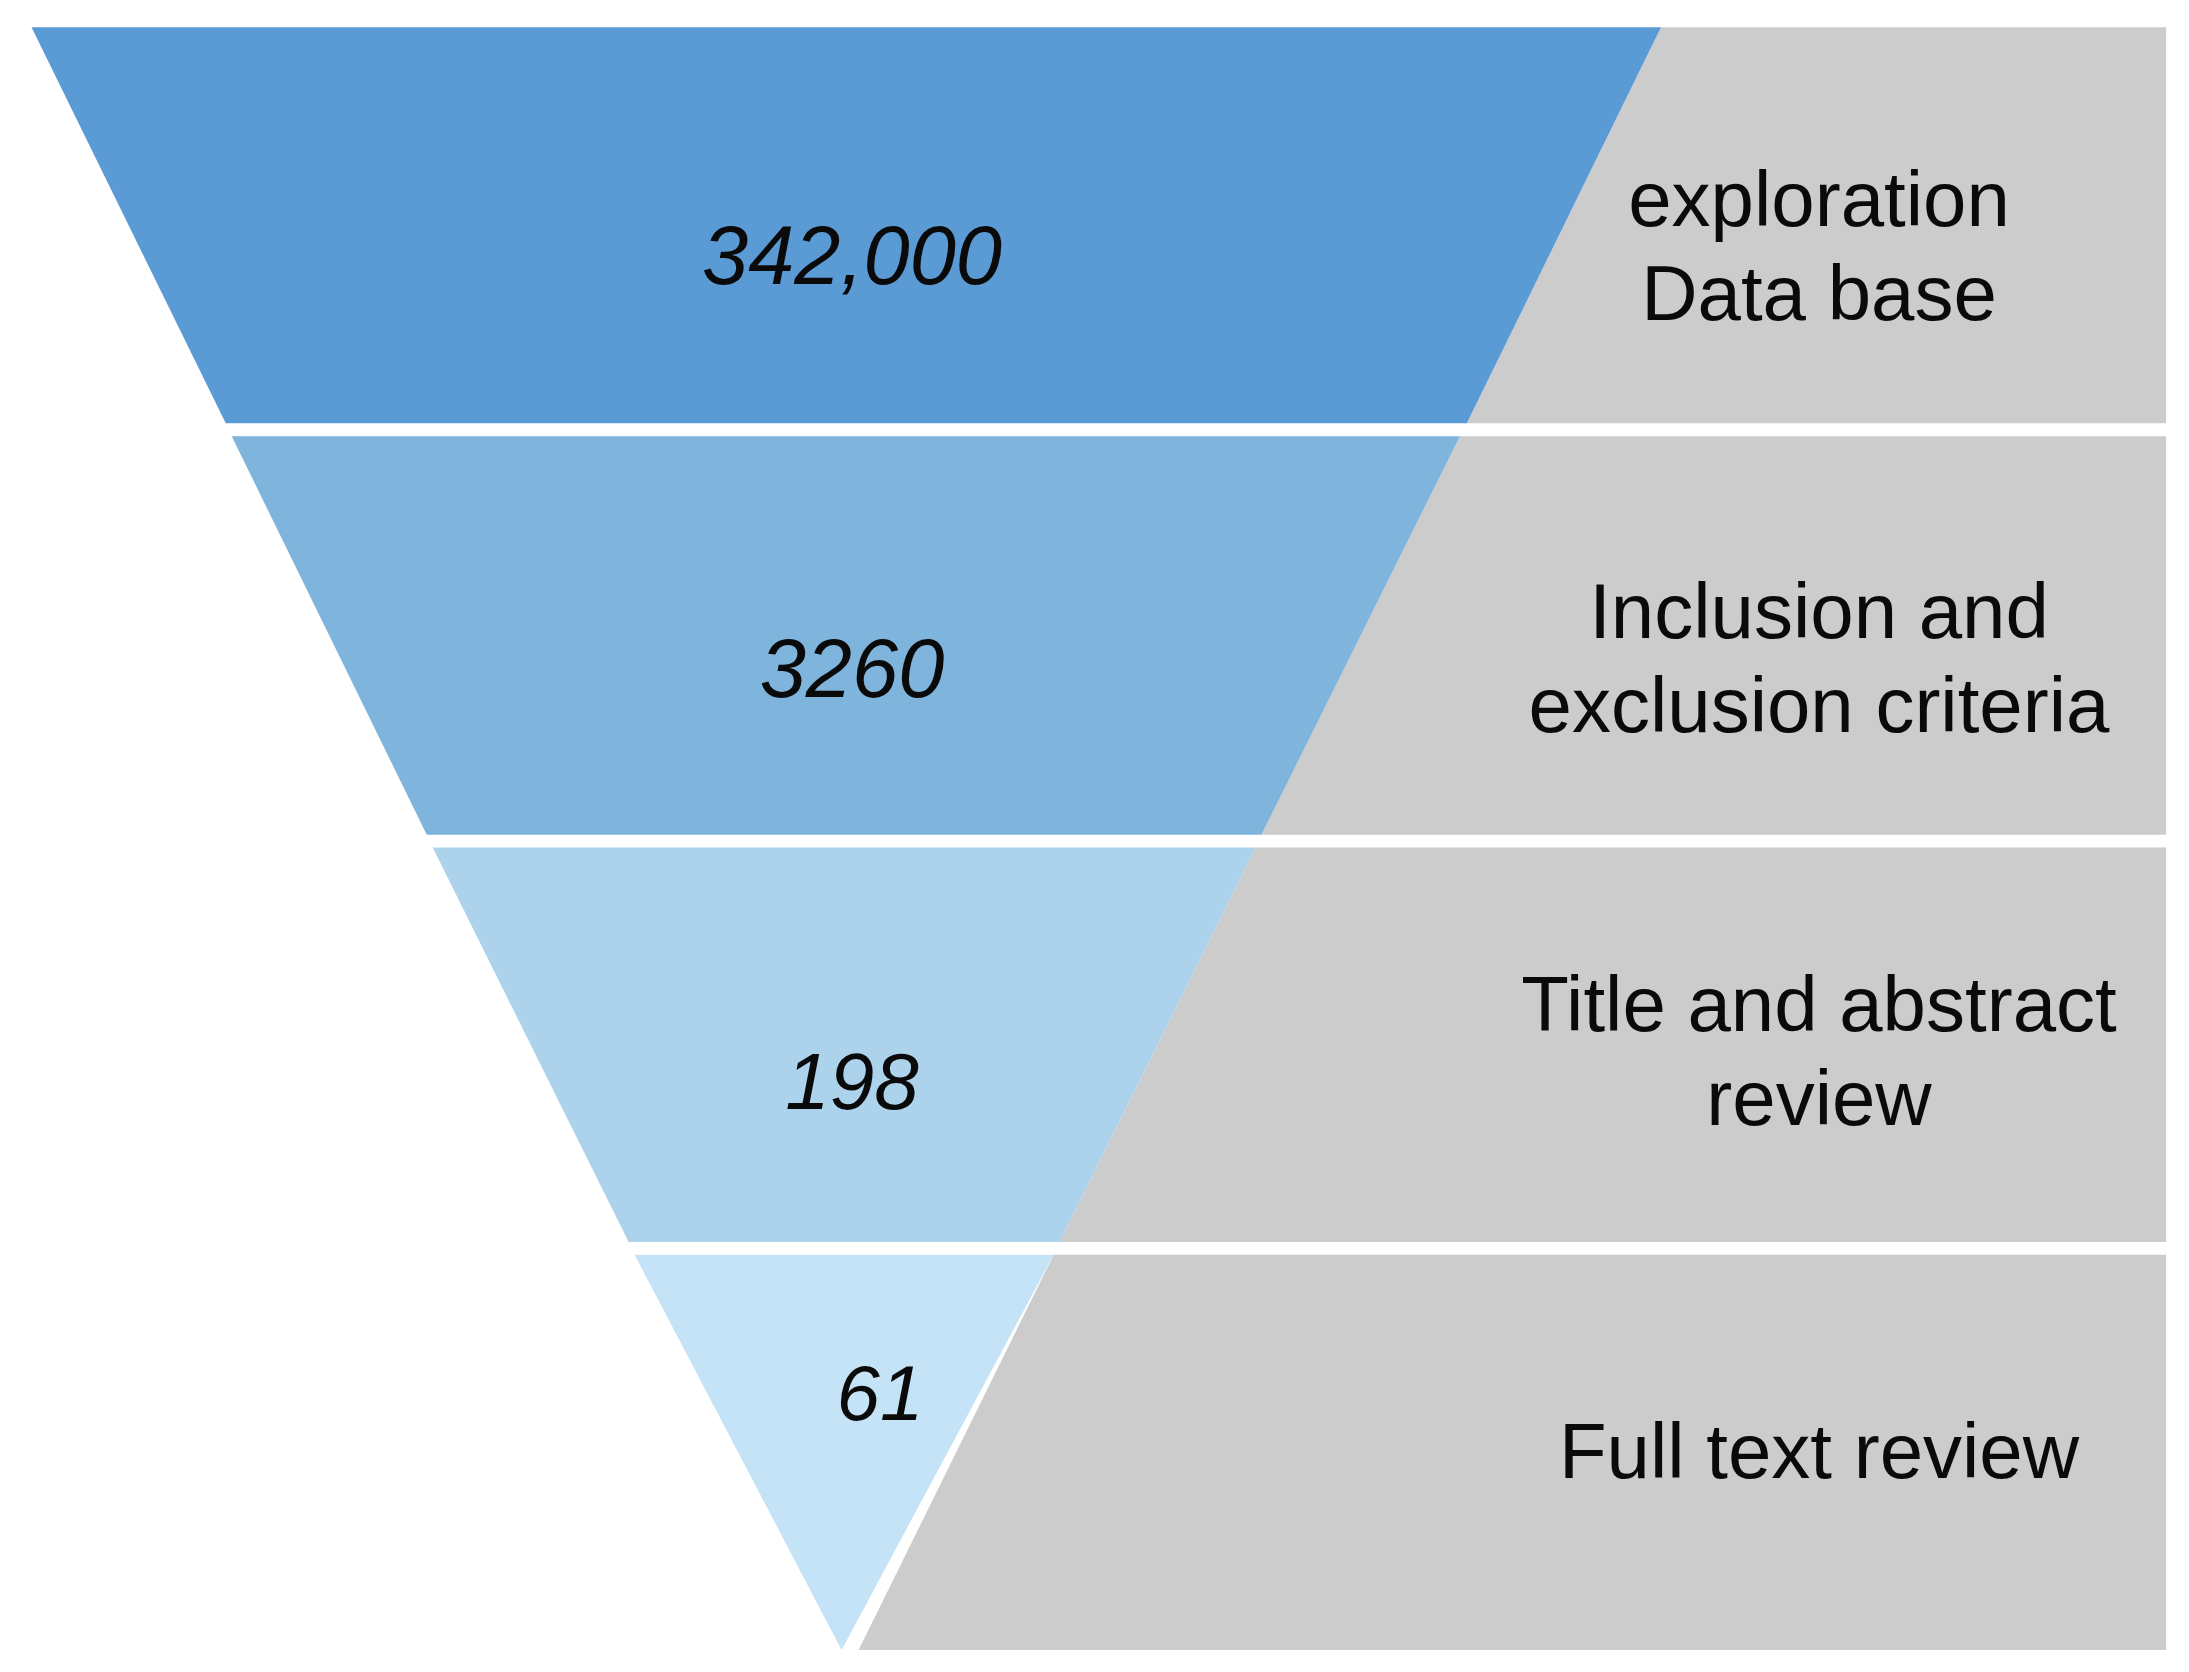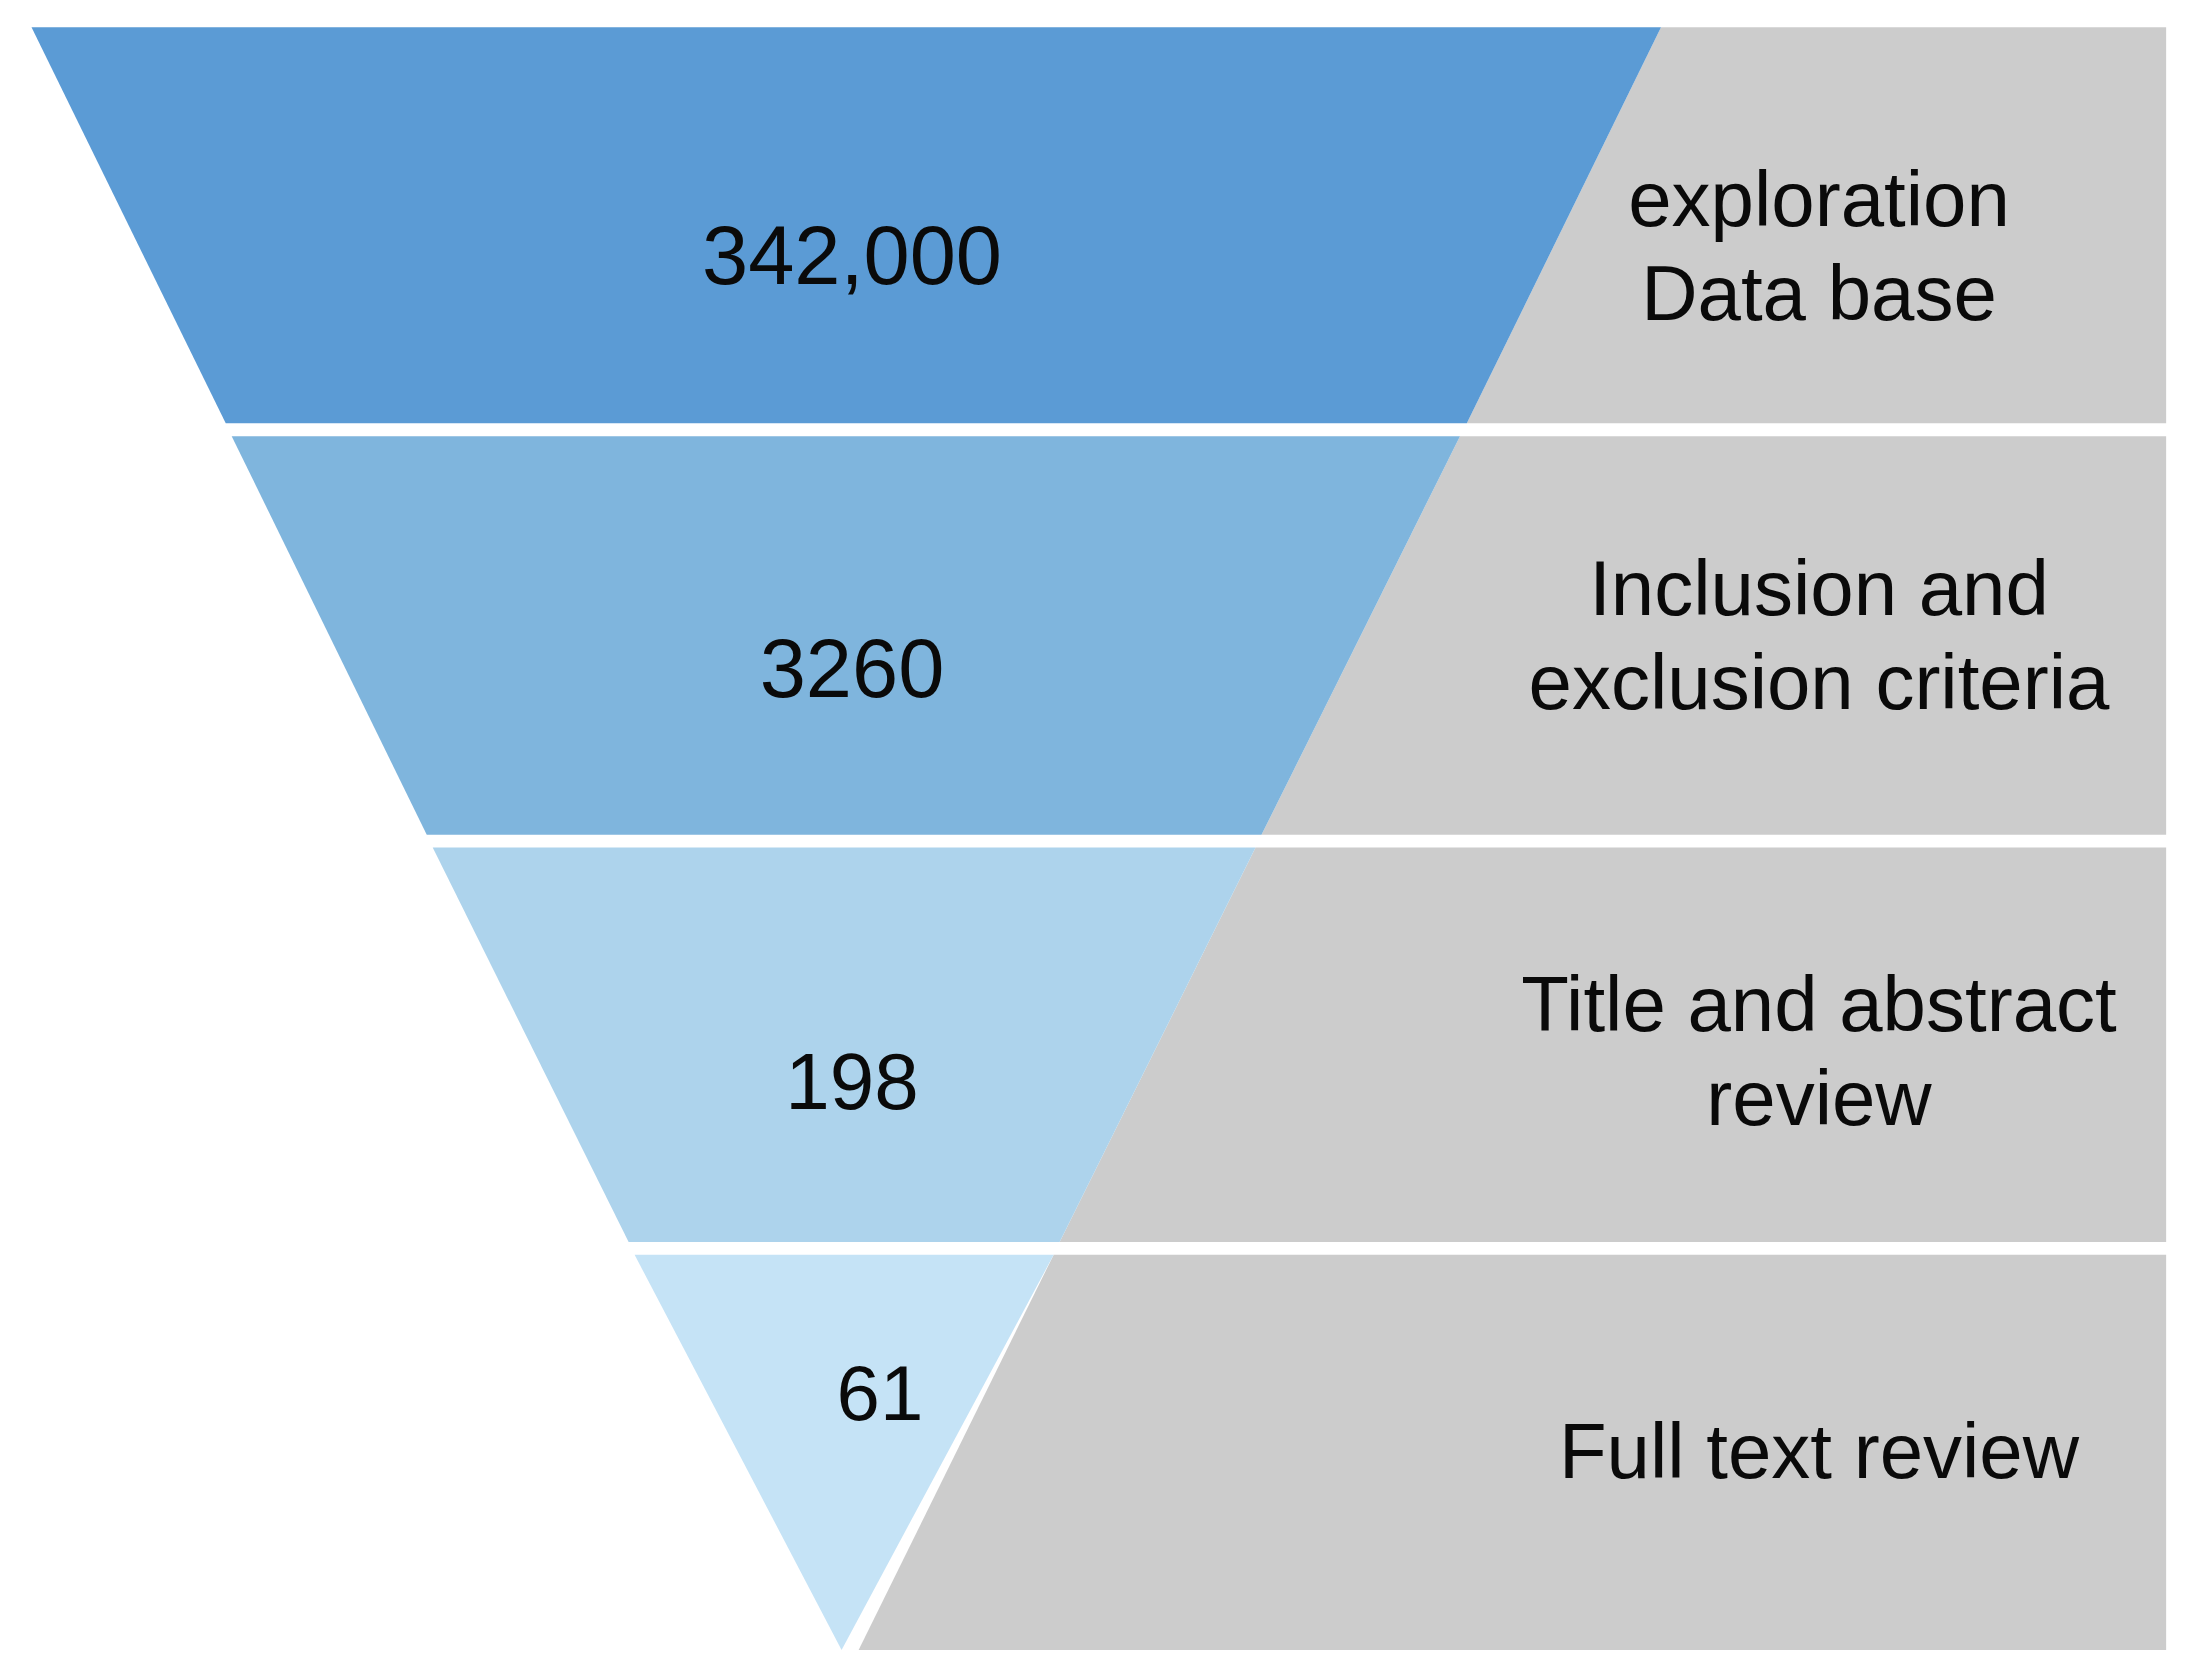--- a/index.html
+++ b/index.html
@@ -38,20 +38,21 @@
   }
   .stage-count {
     position: absolute;
     color: #0a0a0a;
     font-family: "Liberation Sans", sans-serif;
     font-weight: 400;
     text-align: center;
     white-space: nowrap;
     line-height: 1.05;
     transform: translate(-50%, -50%);
+    font-style: italic;
   }
   .stage-label {
     position: absolute;
     color: #0a0a0a;
     font-family: "Liberation Sans", sans-serif;
     font-weight: 400;
     text-align: center;
     line-height: 1.20;
     transform: translate(-50%, -50%);
   }
@@ -86,21 +87,21 @@
 
   <div class="overlay-layer">
 
     <div class="stage-count c1" style="left:852px; top:256px;">342,000</div>
     <div class="stage-label l1" style="left:1819px; top:247px;">
       <div>exploration</div>
       <div>Data base</div>
     </div>
 
     <div class="stage-count c2" style="left:852px; top:669px;">3260</div>
-    <div class="stage-label l2" style="left:1819px; top:636px;">
+    <div class="stage-label l2" style="left:1819px; top:659px;">
       <div>Inclusion and</div>
       <div>exclusion criteria</div>
     </div>
 
     <div class="stage-count c3" style="left:852px; top:1052px;">198</div>
     <div class="stage-label l3" style="left:1819px; top:1052px;">
       <div>Title and abstract</div>
       <div>review</div>
     </div>
 

